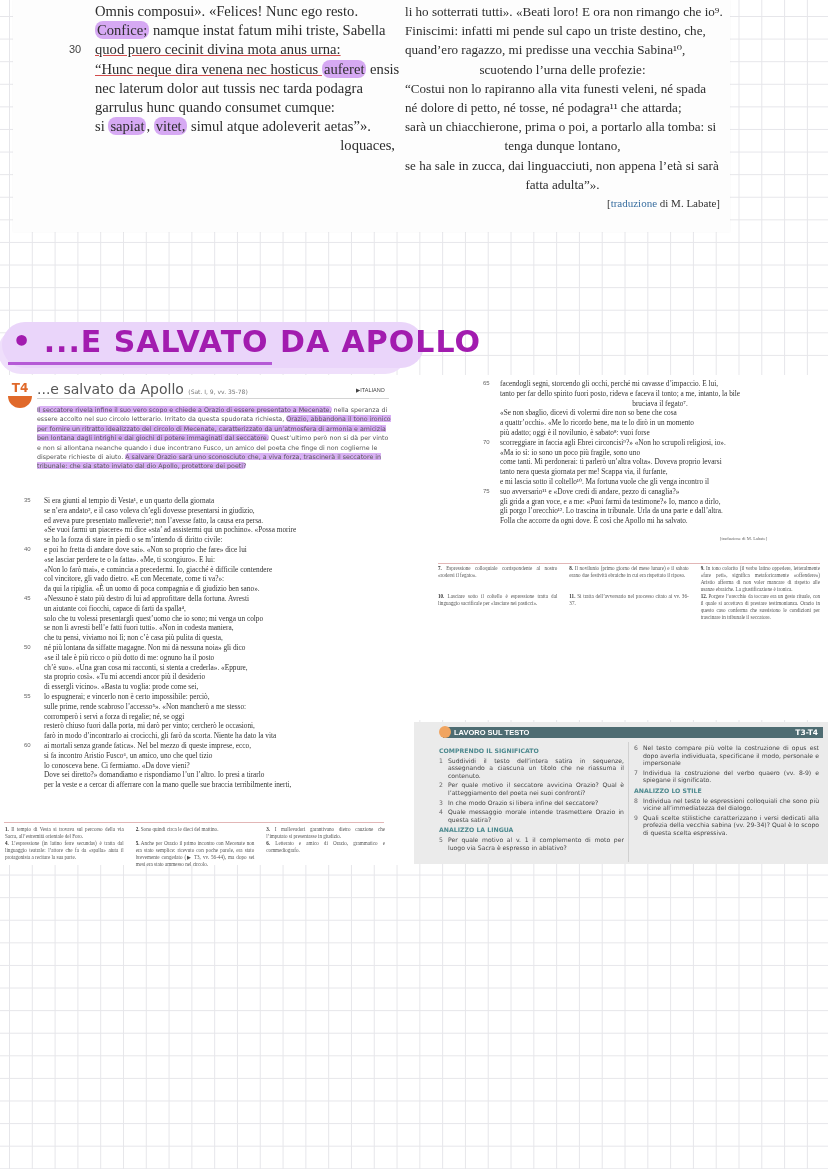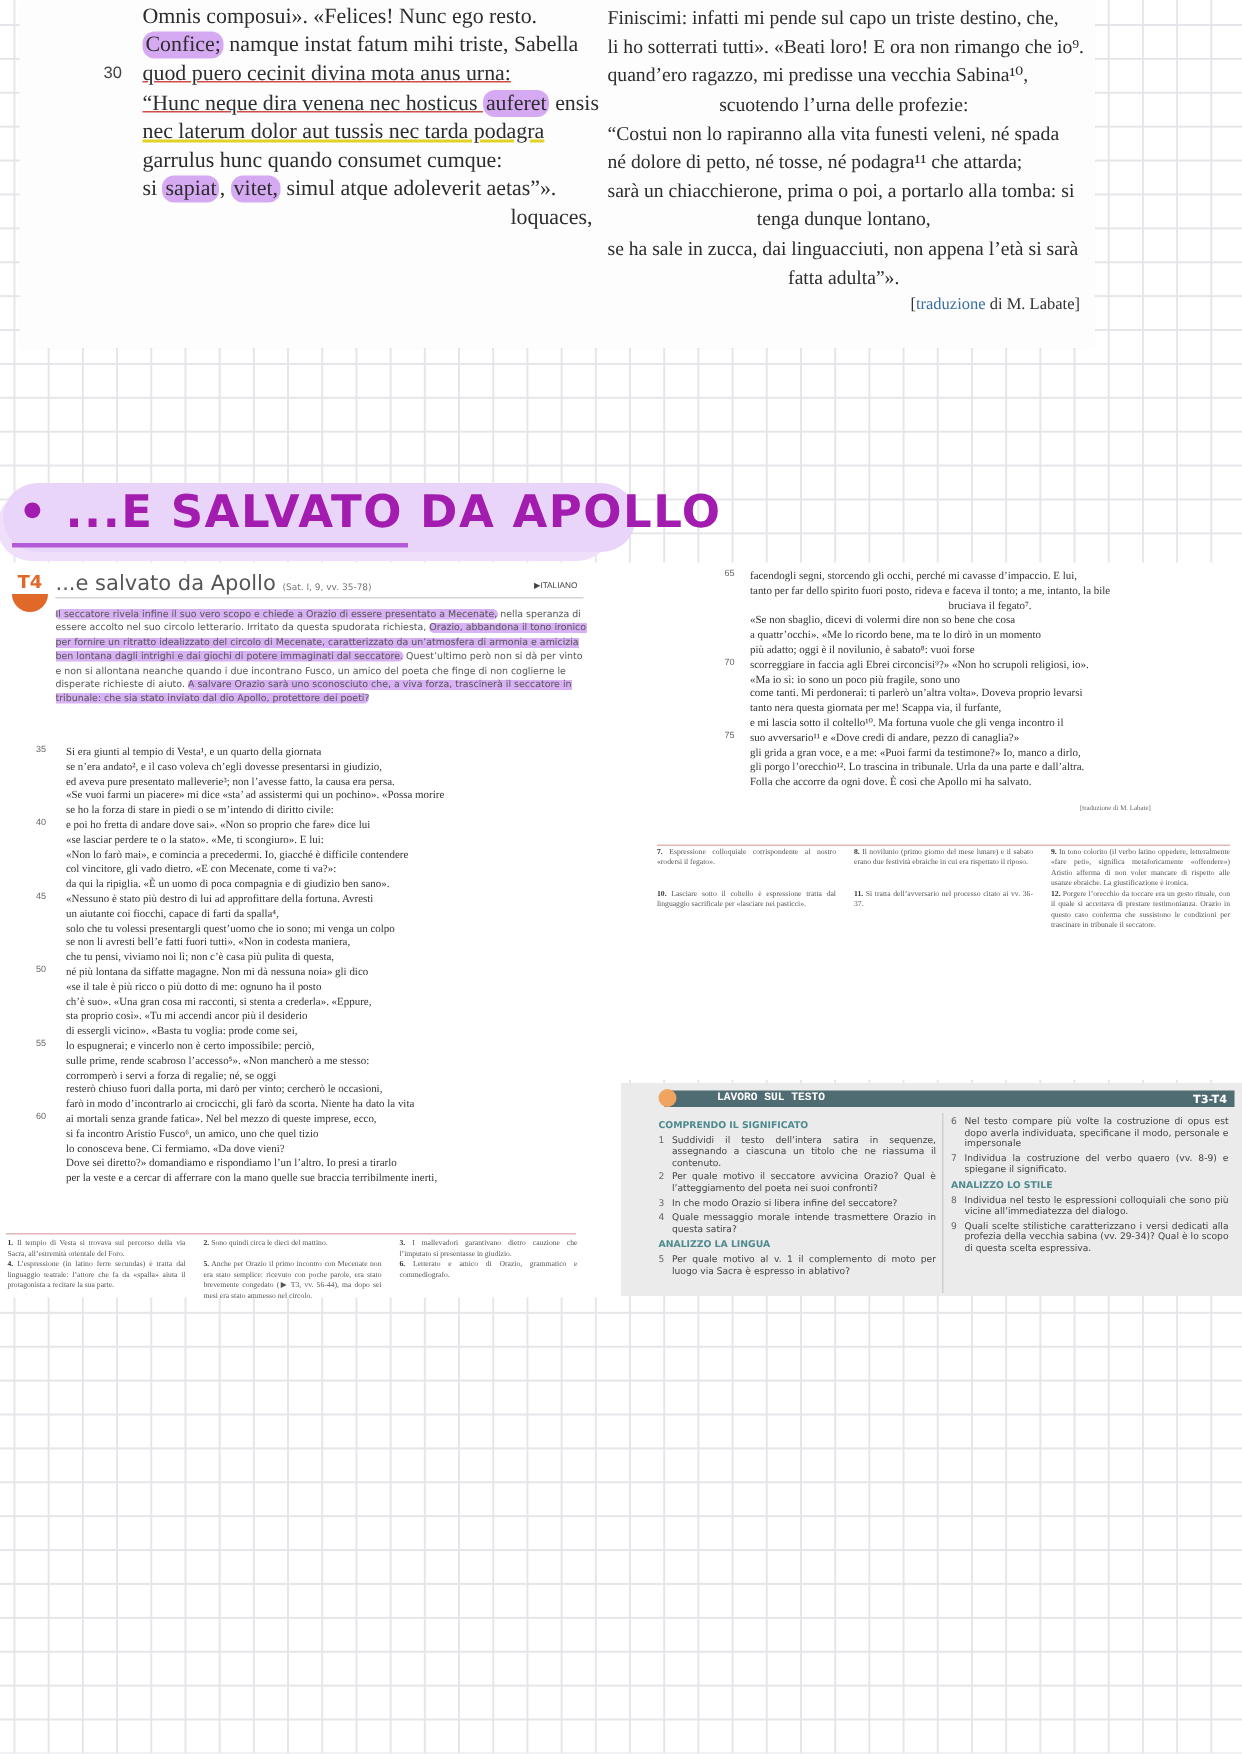--- a/index.html
+++ b/index.html
@@ -27,21 +27,21 @@
     font-size: 14.6px; line-height: 19.2px; color: #2d2d2d;
   }
   .latin .line { position: relative; height: 19.2px; white-space: nowrap; }
   .latin .line.right { text-align: right; }
   .latin .lnum {
     position: absolute; left: -26px; top: 0; font-family: "Liberation Sans", sans-serif;
     font-size: 11px; color: #444;
   }
   .hl { background: #d6a9f3; border-radius: 8px; padding: 1px 2px; }
   .ul-red { text-decoration: underline; text-decoration-color: #d24b4b; }
-  .ul-yel { text-decoration: underline; text-decoration-color: #e2d225; text-decoration-thickness: 2px; margin-top: 39px; }
+  .ul-yel { text-decoration-color: #e2d225; text-decoration-thickness: 2px; margin-top: 39px; }
   .ital {
     position: absolute; left: 392px; top: 2px; width: 315px;
     font-size: 13.1px; line-height: 19.2px; color: #2d2d2d;
   }
   .ital .line { height: 19.2px; white-space: nowrap; }
   .ital .line.right { text-align: center; padding-right: 0; }
   .credit-top { font-size: 11px; text-align: right; color: #333; }
   .credit-top .blue { color: #3a6fa0; }
 
   
@@ -141,23 +141,22 @@
   }
   .lavoro-bar {
     position: absolute; left: 29px; top: 5px; width: 380px; height: 11px; background: #4e6c72;
   }
   .lavoro-dot {
     position: absolute; left: 25px; top: 4px; width: 12px; height: 12px;
     border-radius: 50%; background: #f0a460;
   }
   .lavoro-title {
     position: absolute; left: 40px; top: 5px;
-    font-family: Liberation Mono, monospace; font-weight: bold; font-size: 7.5px; line-height: 11px;
+    font-family: Liberation Sans, sans-serif; font-weight: bold; font-size: 7.5px; line-height: 11px;
     color: #ffffff;
-    margin-left: 24px;
   }
   .lavoro-code {
     position: absolute; right: 10px; top: 5px;
     font-family: "DejaVu Sans", sans-serif; font-weight: bold; font-size: 7.5px; line-height: 11px;
     color: #ffffff;
   }
   .lavoro-col {
     position: absolute; top: 22px; width: 185px;
     font-family: "DejaVu Sans", sans-serif; font-size: 6.1px; line-height: 7.6px; color: #444;
   }
@@ -180,22 +179,22 @@
     <div class="line"><span class="hl">Confice;</span><span> namque instat fatum mihi triste, Sabella</span></div>
     <div class="line"><span class="lnum">30</span><span class="ul-red">quod puero cecinit divina mota anus urna:</span></div>
     <div class="line"><span class="ul-red">“Hunc neque dira venena nec hosticus </span><span class="hl">auferet</span><span> ensis</span></div>
     <div class="line"><span class="ul-yel">nec laterum dolor aut tussis nec tarda podagra</span></div>
     <div class="line"><span>garrulus hunc quando consumet cumque:</span></div>
     <div class="line"><span>si </span><span class="hl">sapiat</span><span>, </span><span class="hl">vitet,</span><span> simul atque adoleverit aetas”».</span></div>
     <div class="line right"><span>loquaces,</span></div>
   </div>
 
   <div class="ital">
+    <div class="line">li ho sotterrati tutti». «Beati loro! E ora non rimango che io⁹.</div>
     <div class="line">Finiscimi: infatti mi pende sul capo un triste destino, che,</div>
-    <div class="line">li ho sotterrati tutti». «Beati loro! E ora non rimango che io⁹.</div>
     <div class="line">quand’ero ragazzo, mi predisse una vecchia Sabina¹⁰,</div>
     <div class="line right">scuotendo l’urna delle profezie:</div>
     <div class="line">“Costui non lo rapiranno alla vita funesti veleni, né spada</div>
     <div class="line">né dolore di petto, né tosse, né podagra¹¹ che attarda;</div>
     <div class="line">sarà un chiacchierone, prima o poi, a portarlo alla tomba: si</div>
     <div class="line right">tenga dunque lontano,</div>
     <div class="line">se ha sale in zucca, dai linguacciuti, non appena l’età si sarà</div>
     <div class="line right">fatta adulta”».</div>
     <div class="credit-top"><span>[</span><span class="blue">traduzione</span><span> di M. Labate]</span></div>
   </div>
@@ -220,21 +219,21 @@
 
 <div class="intro"><span class="hl2">Il seccatore rivela infine il suo vero scopo e chiede a Orazio di essere presentato a Mecenate,</span><span> nella speranza di essere accolto nel suo circolo letterario. Irritato da questa spudorata richiesta, </span><span class="hl2">Orazio, abbandona il tono ironico per fornire un ritratto idealizzato del circolo di Mecenate, caratterizzato da un’atmosfera di armonia e amicizia ben lontana dagli intrighi e dai giochi di potere immaginati dal seccatore.</span><span> Quest’ultimo però non si dà per vinto e non si allontana neanche quando i due incontrano Fusco, un amico del poeta che finge di non coglierne le disperate richieste di aiuto. </span><span class="hl2">A salvare Orazio sarà uno sconosciuto che, a viva forza, trascinerà il seccatore in tribunale: che sia stato inviato dal dio Apollo, protettore dei poeti?</span></div>
 
 <div class="verses" id="verses-left">
     <div class="vline"><span class="vnum">35</span><span>Si era giunti al tempio di Vesta¹, e un quarto della giornata</span></div>
     <div class="vline"><span class="vnum"></span><span>se n’era andato², e il caso voleva ch’egli dovesse presentarsi in giudizio,</span></div>
     <div class="vline"><span class="vnum"></span><span>ed aveva pure presentato malleverie³; non l’avesse fatto, la causa era persa.</span></div>
     <div class="vline"><span class="vnum"></span><span>«Se vuoi farmi un piacere» mi dice «sta’ ad assistermi qui un pochino». «Possa morire</span></div>
     <div class="vline"><span class="vnum"></span><span>se ho la forza di stare in piedi o se m’intendo di diritto civile:</span></div>
     <div class="vline"><span class="vnum">40</span><span>e poi ho fretta di andare dove sai». «Non so proprio che fare» dice lui</span></div>
-    <div class="vline"><span class="vnum"></span><span>«se lasciar perdere te o la stato». «Me, ti scongiuro». E lui:</span></div>
+    <div class="vline"><span class="vnum"></span><span>«se lasciar perdere te o la fatta». «Me, ti scongiuro». E lui:</span></div>
     <div class="vline"><span class="vnum"></span><span>«Non lo farò mai», e comincia a precedermi. Io, giacché è difficile contendere</span></div>
     <div class="vline"><span class="vnum"></span><span>col vincitore, gli vado dietro. «E con Mecenate, come ti va?»:</span></div>
     <div class="vline"><span class="vnum"></span><span>da qui la ripiglia. «È un uomo di poca compagnia e di giudizio ben sano».</span></div>
     <div class="vline"><span class="vnum">45</span><span>«Nessuno è stato più destro di lui ad approfittare della fortuna. Avresti</span></div>
     <div class="vline"><span class="vnum"></span><span>un aiutante coi fiocchi, capace di farti da spalla⁴,</span></div>
     <div class="vline"><span class="vnum"></span><span>solo che tu volessi presentargli quest’uomo che io sono; mi venga un colpo</span></div>
     <div class="vline"><span class="vnum"></span><span>se non li avresti bell’e fatti fuori tutti». «Non in codesta maniera,</span></div>
     <div class="vline"><span class="vnum"></span><span>che tu pensi, viviamo noi lì; non c’è casa più pulita di questa,</span></div>
     <div class="vline"><span class="vnum">50</span><span>né più lontana da siffatte magagne. Non mi dà nessuna noia» gli dico</span></div>
     <div class="vline"><span class="vnum"></span><span>«se il tale è più ricco o più dotto di me: ognuno ha il posto</span></div>

